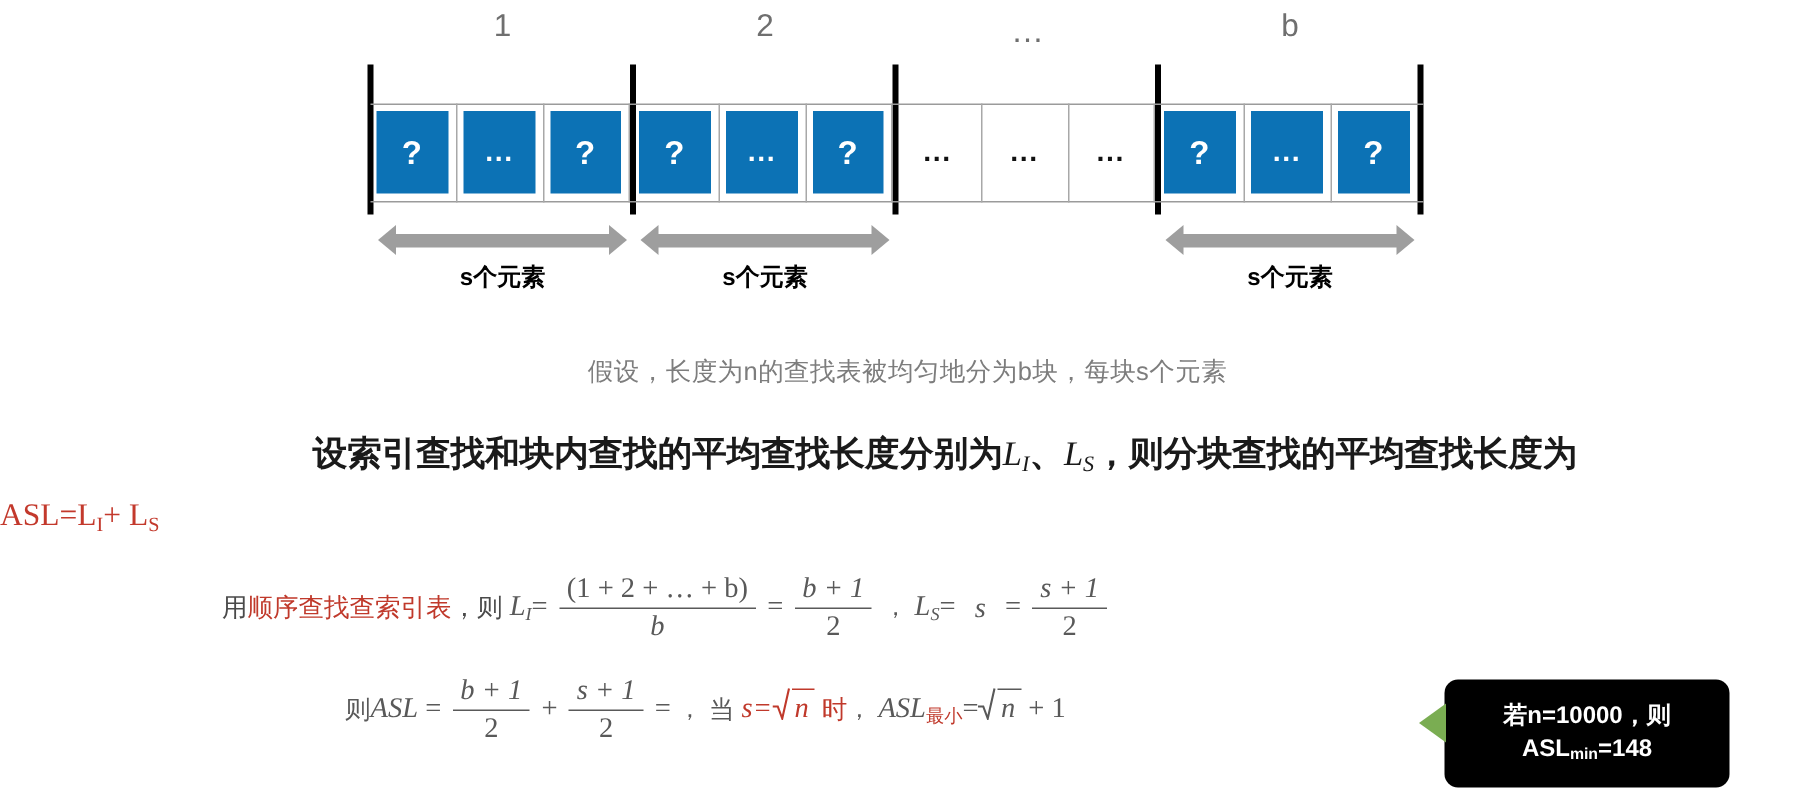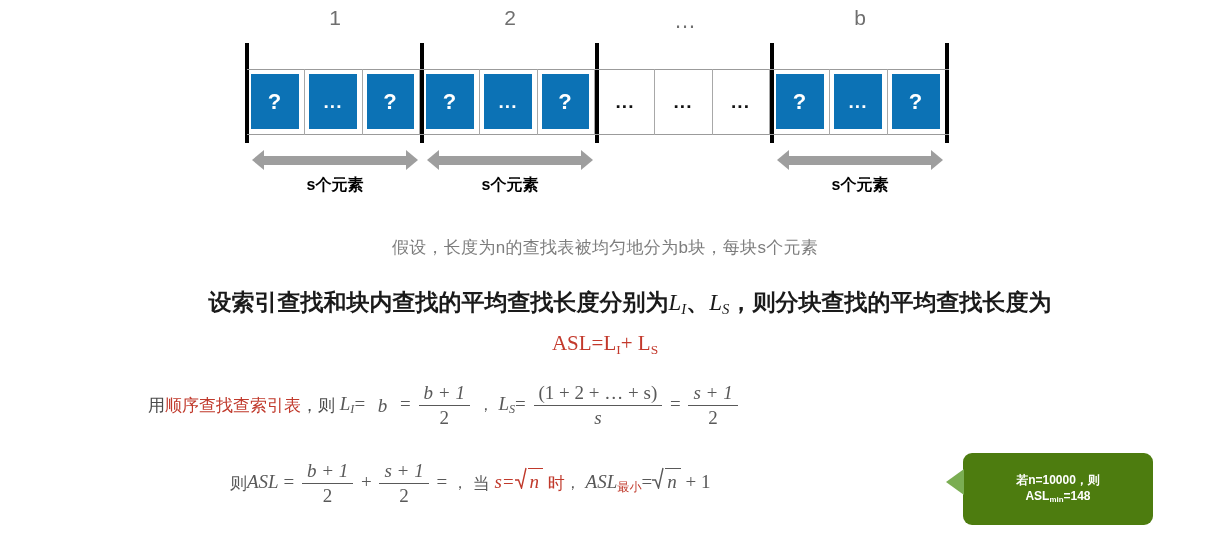--- a/index.html
+++ b/index.html
@@ -140,21 +140,21 @@
     font-size: 23px;
     font-weight: bold;
     color: #1a1a1a;
     margin-left: 25px;
   }
   .asl-line {
     position: absolute;
     left: 0;
     top: 331px;
     width: 1210px;
-    text-align: center;
+    text-align: left;
     font-size: 21px;
     color: #c3392c;
     font-family: "Liberation Serif", serif;
   }
 
   
   .math {
     font-family: "Liberation Serif", serif;
     color: #595959;
   }
@@ -215,45 +215,45 @@
     font-family: "Liberation Sans", sans-serif;
     font-size: 17px;
     color: #4a4a4a;
     vertical-align: middle;
   }
   #formula-1 .lead .red { color: #c0392b; }
 
   #formula-2 {
     position: absolute;
     left: 230px;
-    top: 460px;
+    top: 450px;
     font-size: 19px;
     white-space: nowrap;
   }
   #formula-2 .cjk {
     font-family: "Liberation Sans", sans-serif;
     font-size: 17px;
     vertical-align: middle;
   }
 
   
   #callout {
     position: absolute;
     left: 963px;
     top: 453px;
     width: 190px;
     height: 72px;
-    background: #4d7c0f;
+    background: #000000;
     border-radius: 9px;
     color: #ffffff;
     display: flex;
     flex-direction: column;
     align-items: center;
     justify-content: center;
-    font-size: 12px;
+    font-size: 16px;
     font-weight: bold;
     line-height: 1.35;
   }
   #callout .tail {
     position: absolute;
     left: -17px;
     top: 16px;
     width: 0;
     height: 0;
     border-top: 13px solid transparent;
@@ -349,31 +349,31 @@
 </div>
 
 <div class="asl-line">
   <span>ASL=L</span><span class="sub">I</span><span>+ L</span><span class="sub">S</span>
 </div>
 
 <div id="formula-1" class="math">
   <span class="lead"><span>用</span><span class="red">顺序查找查索引表</span><span>，则</span></span>
   <span class="mi"><span>L</span><span class="sub">I</span></span><span>=</span>
   <span class="frac">
+    <span class="num">(1 + 2 + … + b)</span>
     <span class="den mi">b</span>
   </span>
   <span>=</span>
   <span class="frac">
     <span class="num mi">b + 1</span>
     <span class="den">2</span>
   </span>
   <span style="font-family:'Liberation Sans',sans-serif;font-size:16px;">，</span>
   <span class="mi"><span>L</span><span class="sub">S</span></span><span>=</span>
   <span class="frac">
-    <span class="num">(1 + 2 + … + s)</span>
     <span class="den mi">s</span>
   </span>
   <span>=</span>
   <span class="frac">
     <span class="num mi">s + 1</span>
     <span class="den">2</span>
   </span>
 </div>
 
 <div id="formula-2" class="math">

